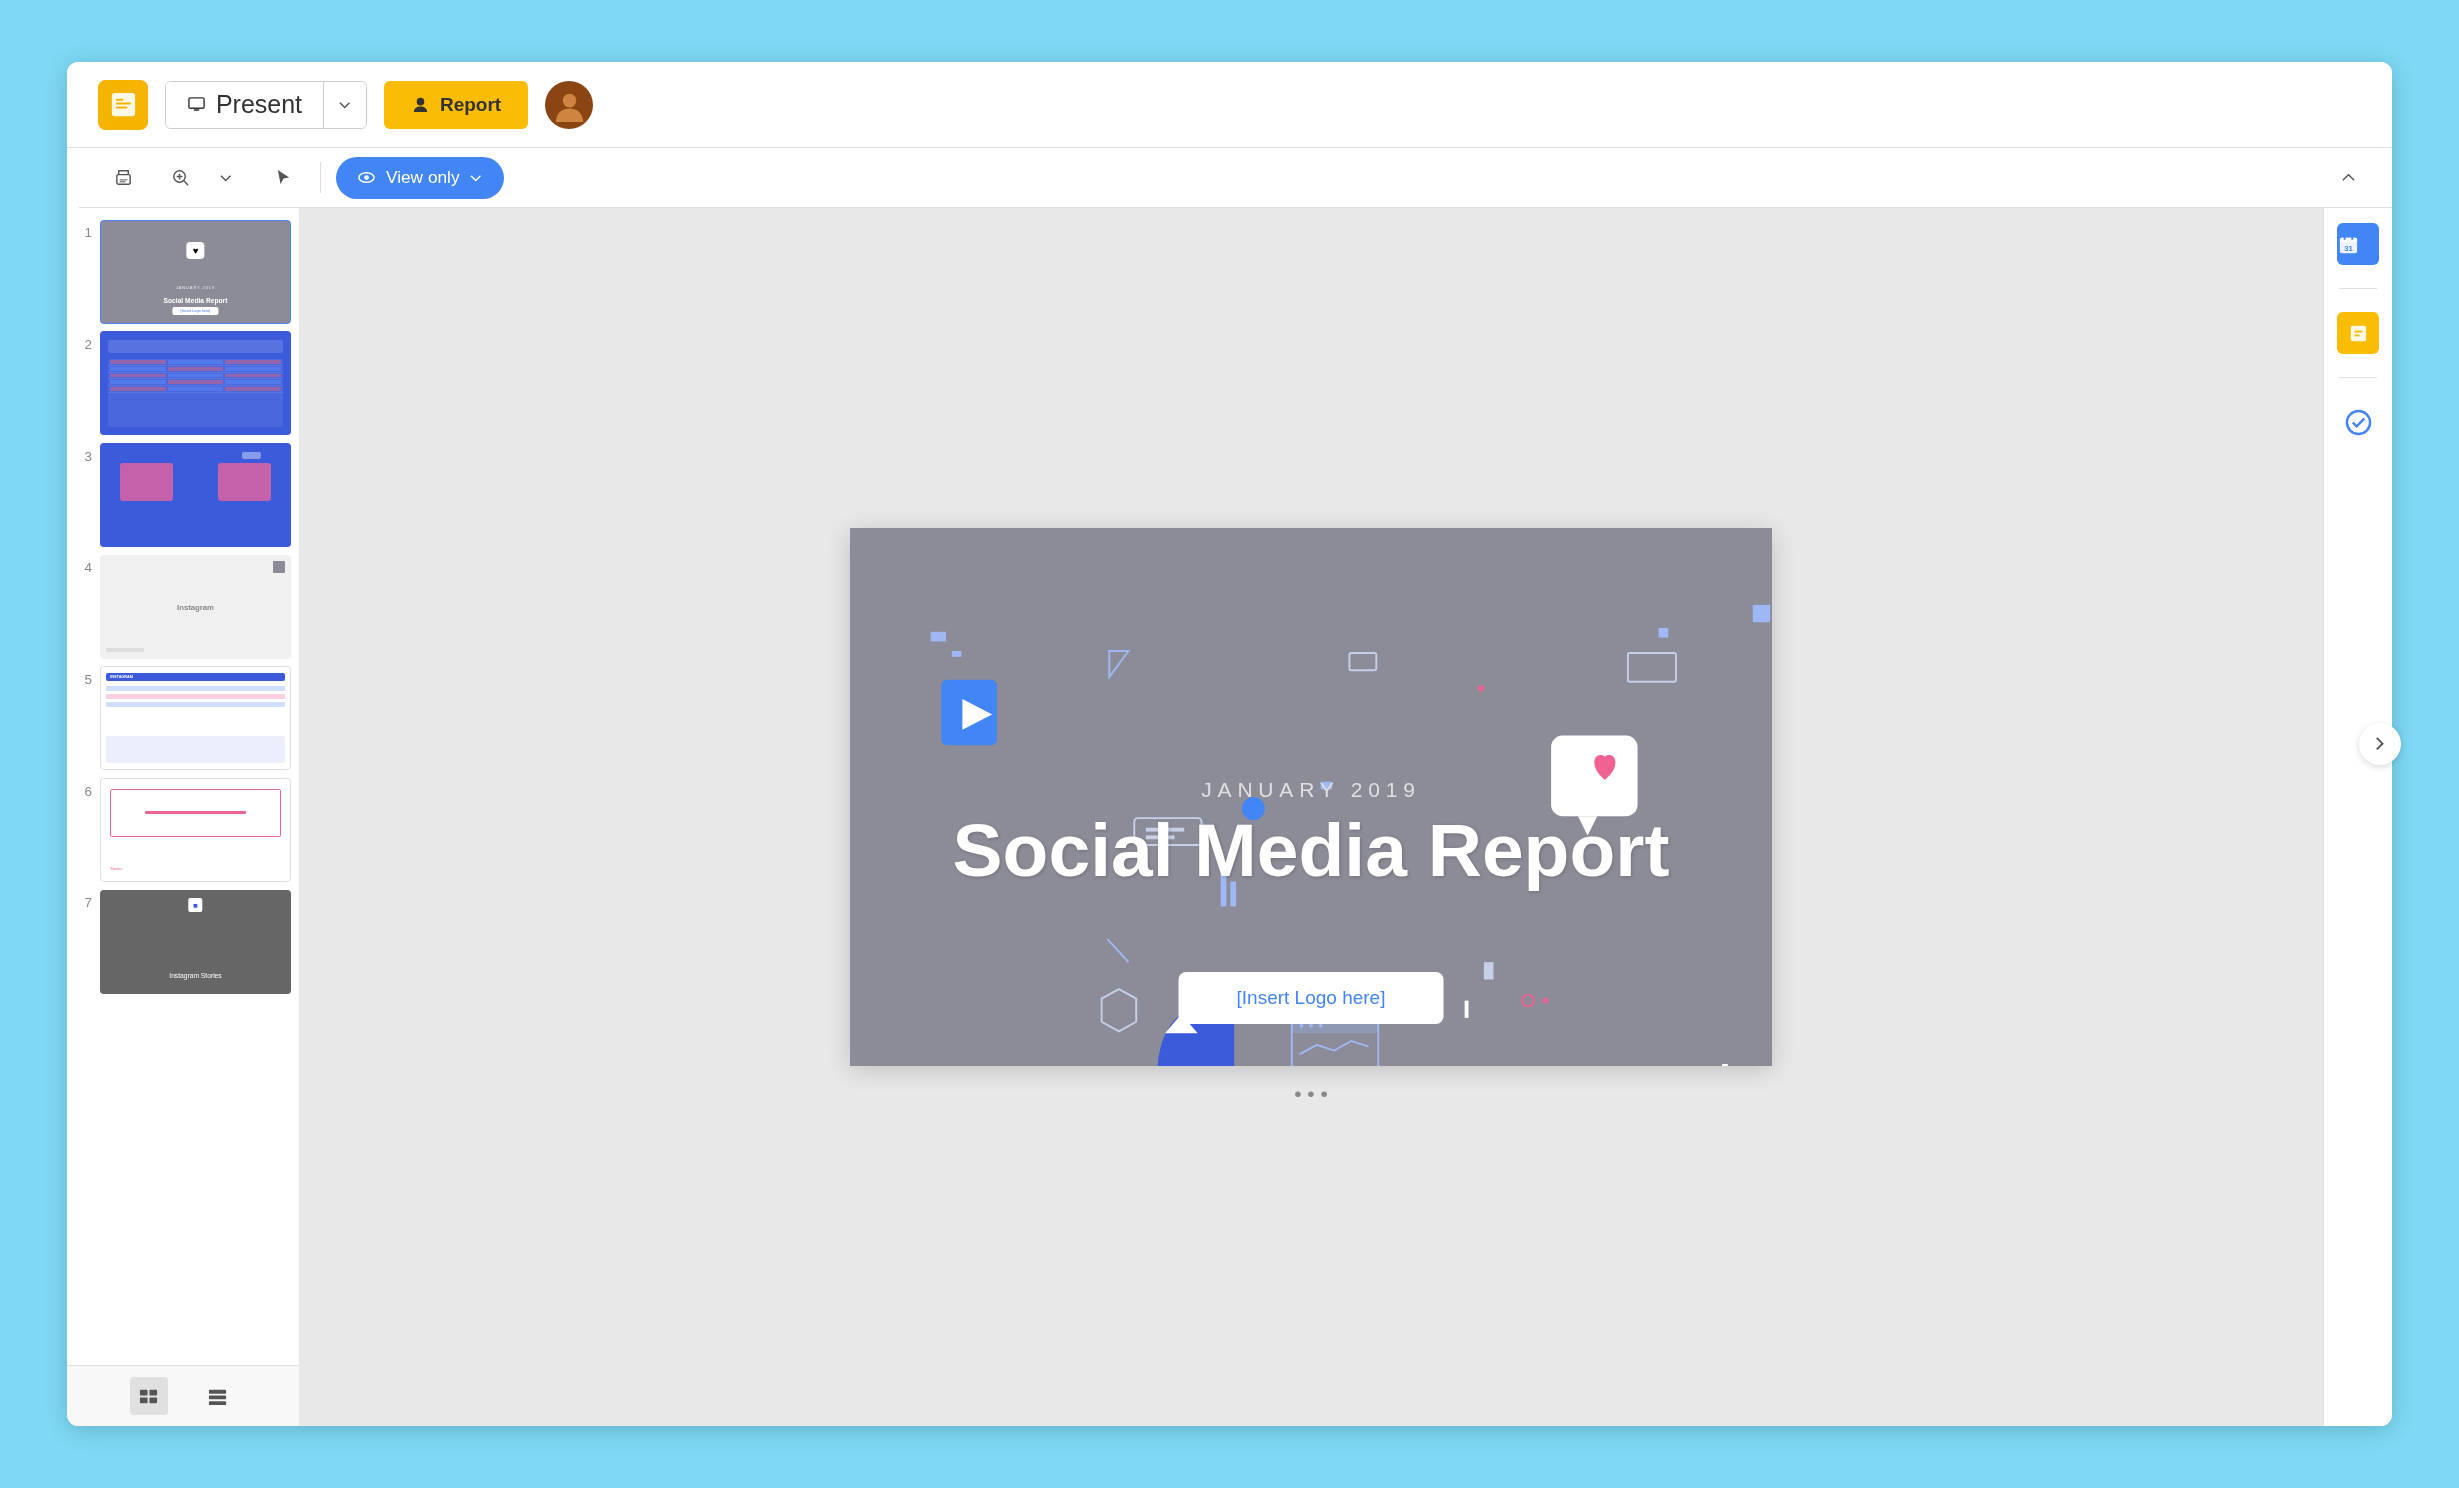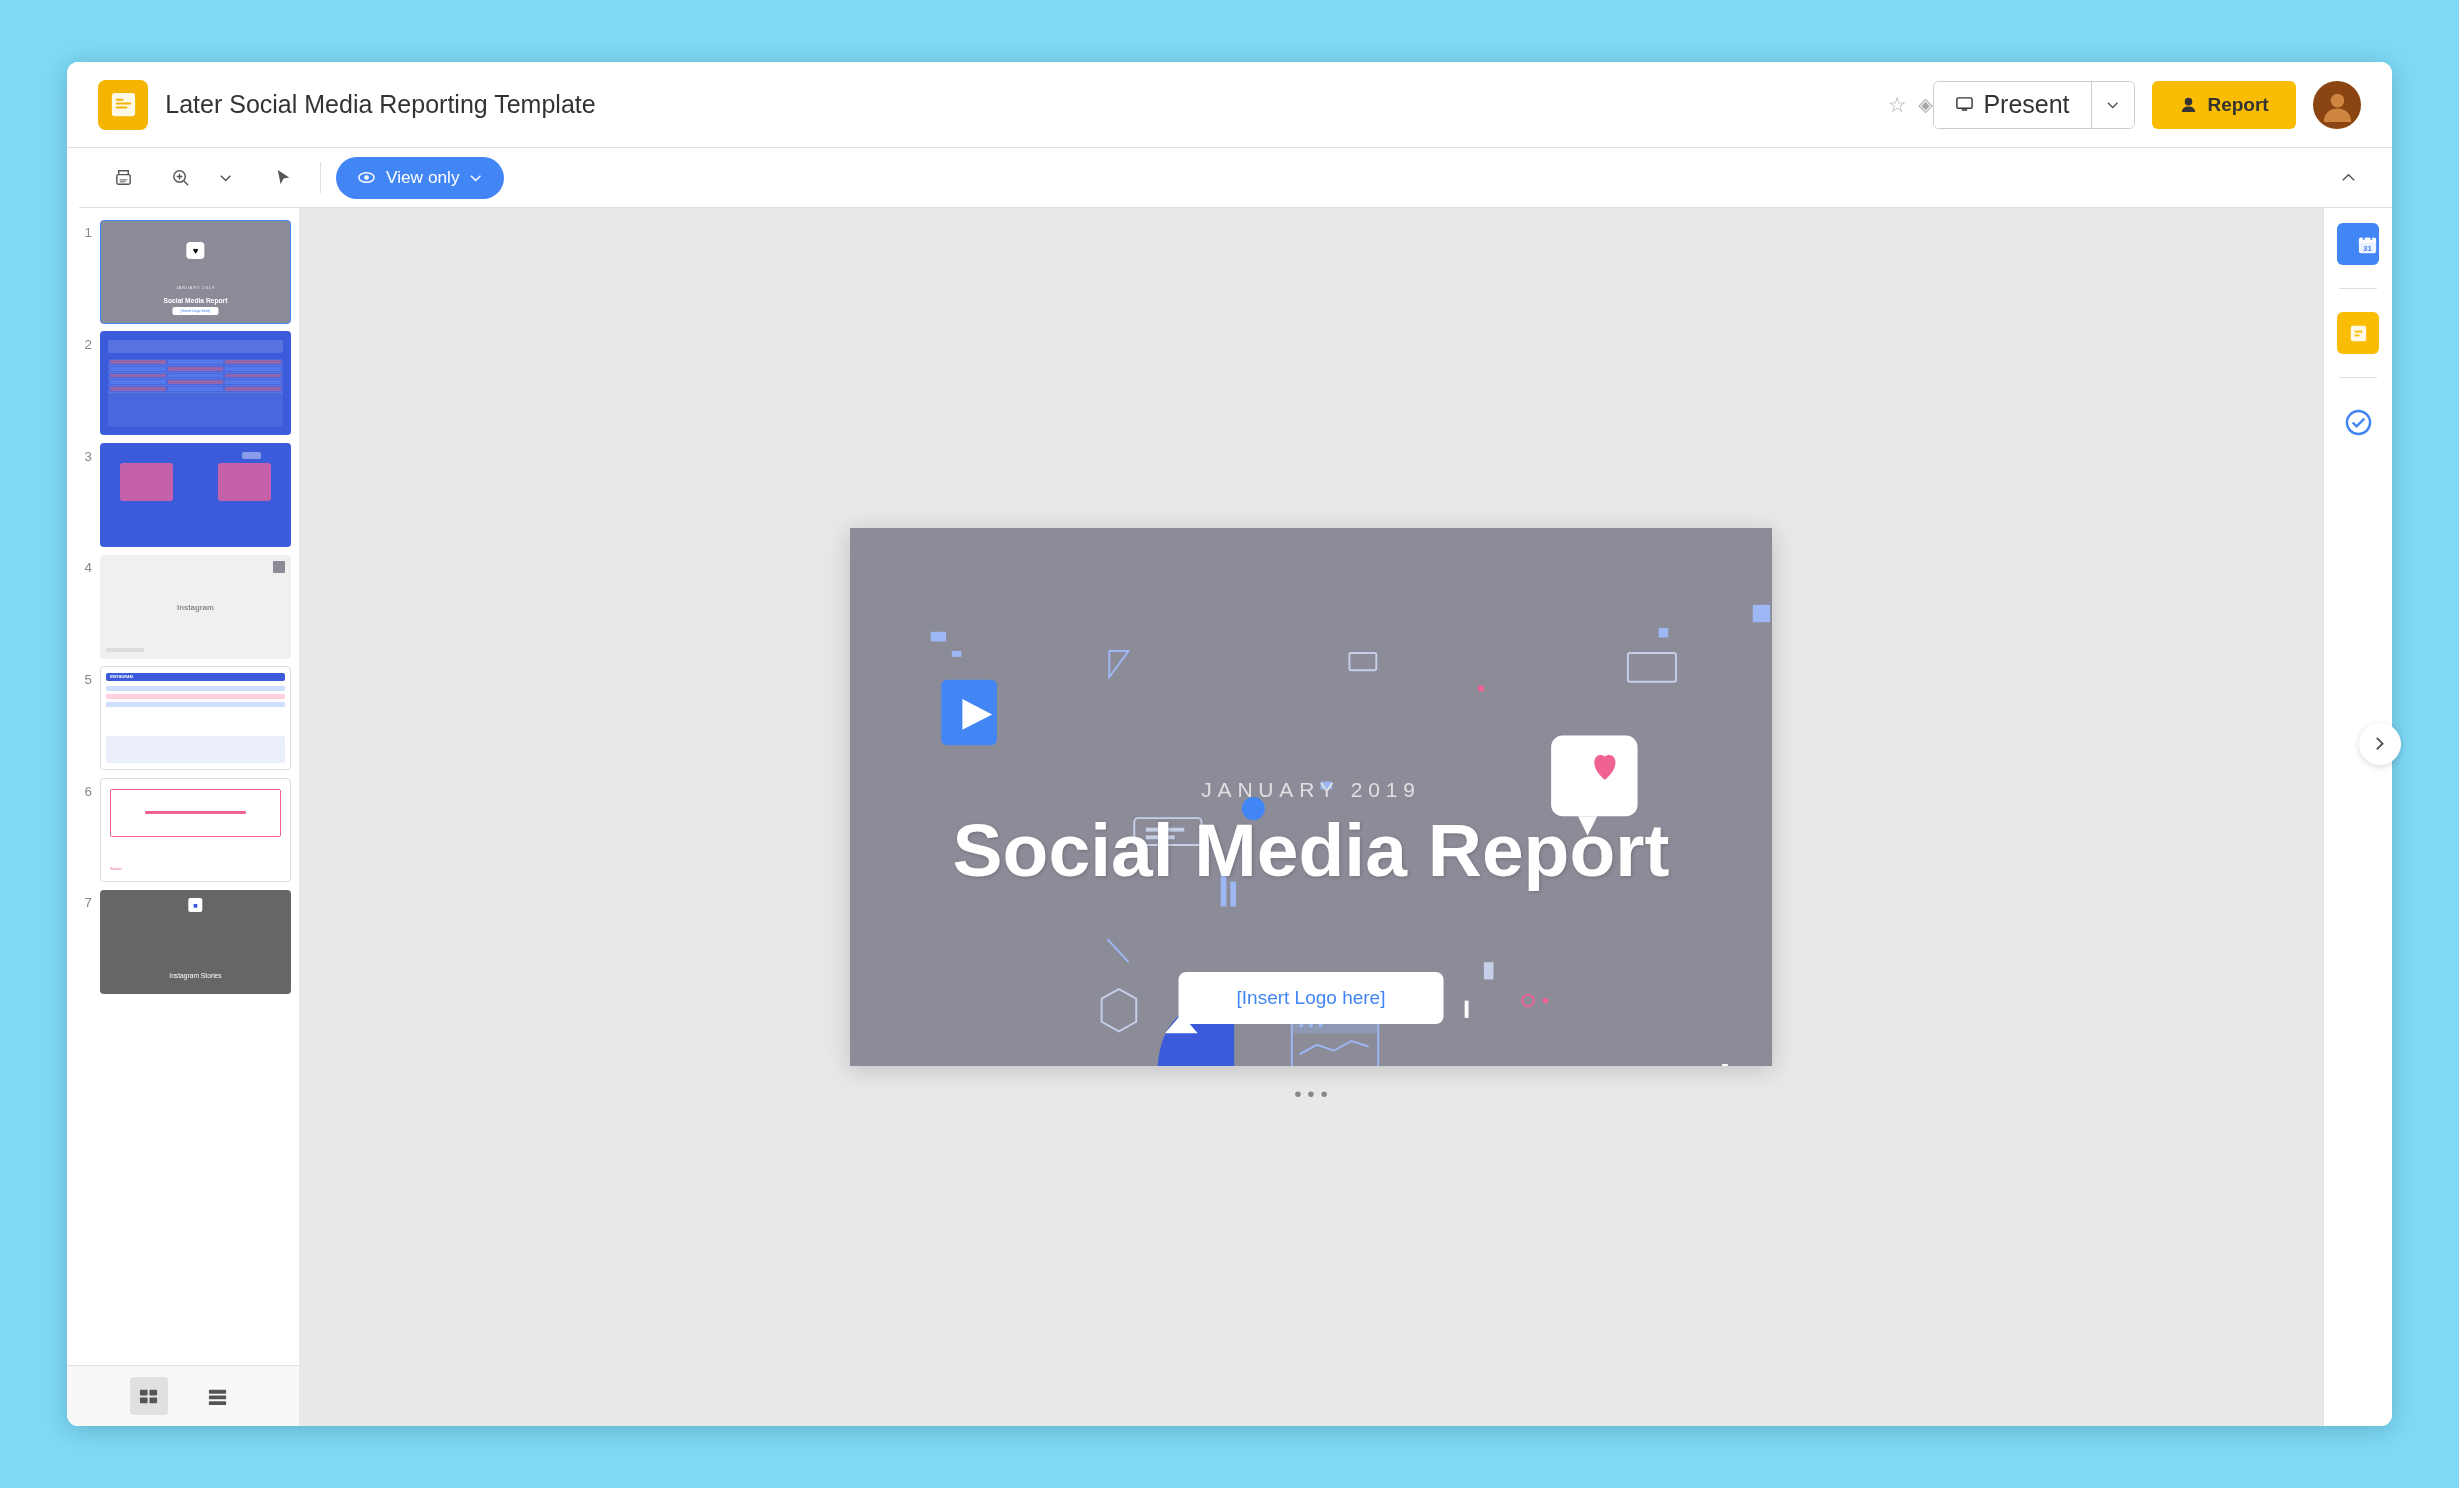--- a/index.html
+++ b/index.html
@@ -338,21 +338,21 @@
       gap: 7.7px;
     }
     .right-sidebar-calendar {
       background: #4285f4;
       color: #fff;
       width: 42px;
       height: 42px;
       border-radius: 5.8px;
       display: flex;
       align-items: center;
-      justify-content: flex-end;
+      justify-content: flex-start;
       font-size: 21px;
     }
     .right-sidebar-tasks {
       background: #fbbc04;
       color: #fff;
       width: 42px;
       height: 42px;
       border-radius: 5.8px;
       display: flex;
       align-items: center;
@@ -390,27 +390,20 @@
 <div class="app-window">
 
   <div class="header">
     <div class="header-logo">
       <svg viewBox="0 0 32 32" fill="white">
         <rect x="4" y="4" width="24" height="24" rx="3" fill="white" opacity="0.9"></rect>
         <rect x="8" y="14" width="16" height="2" rx="1" fill="#f4b400"></rect>
         <rect x="8" y="18" width="12" height="2" rx="1" fill="#f4b400"></rect>
         <rect x="8" y="10" width="8" height="2" rx="1" fill="#f4b400"></rect>
       </svg>
-    </div>
-    <div style="display:flex;flex-direction:column;flex:1;">
-      <div style="display:flex;align-items:center;gap:11.5px;">
-        <span class="header-title">Later Social Media Reporting Template</span>
-        <span class="star-icon">☆</span>
-        <span class="drive-icon" style="font-size:19px;color:#aaa;">◈</span>
-      </div>
     </div>
     <div class="header-actions">
       <div class="present-btn">
         <div class="present-main">
           <svg width="19" height="19" viewBox="0 0 20 20">
               <rect x="2" y="3" width="16" height="11" rx="1.5" fill="none" stroke="#333" stroke-width="1.5"></rect>
               <rect x="7" y="15" width="6" height="1.5" rx="0.5" fill="#333"></rect>
             </svg>
           <span>Present</span>
         </div>

